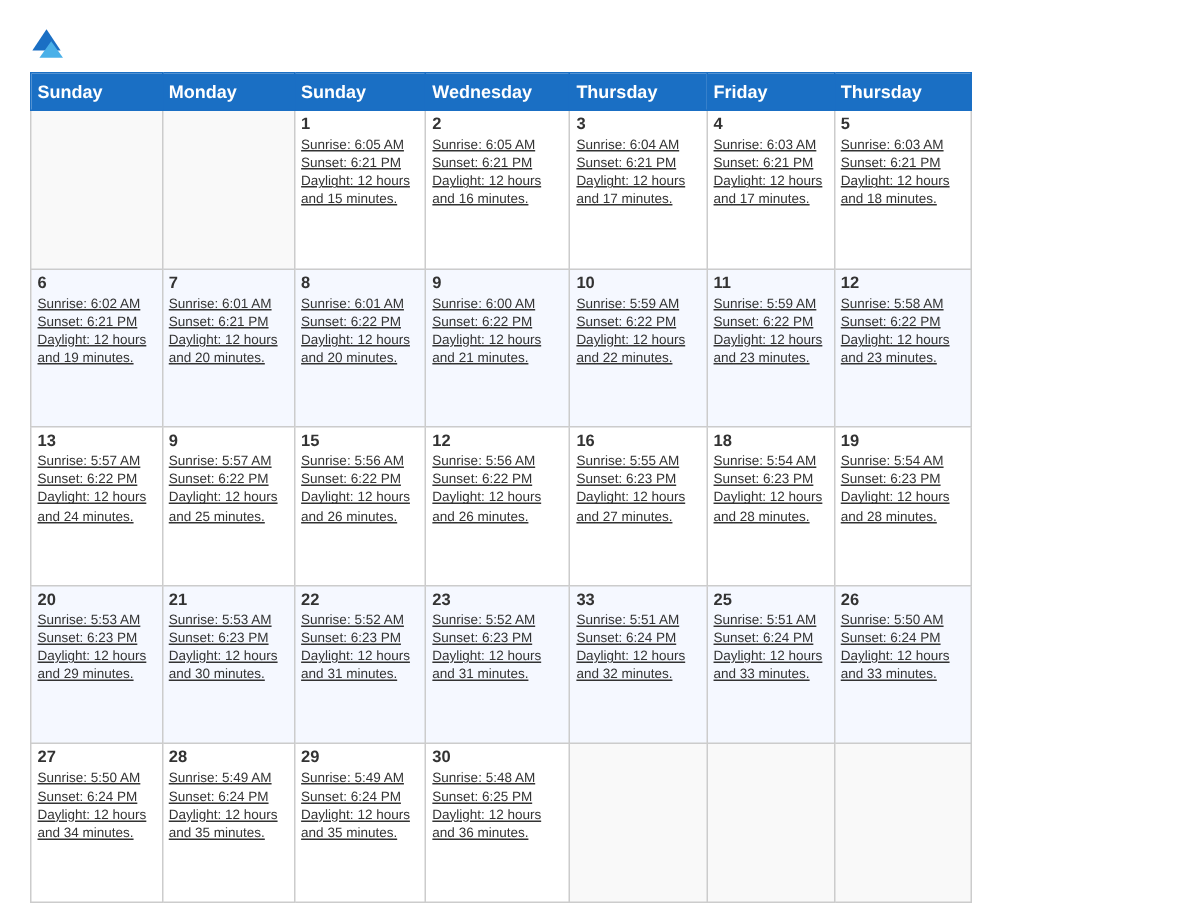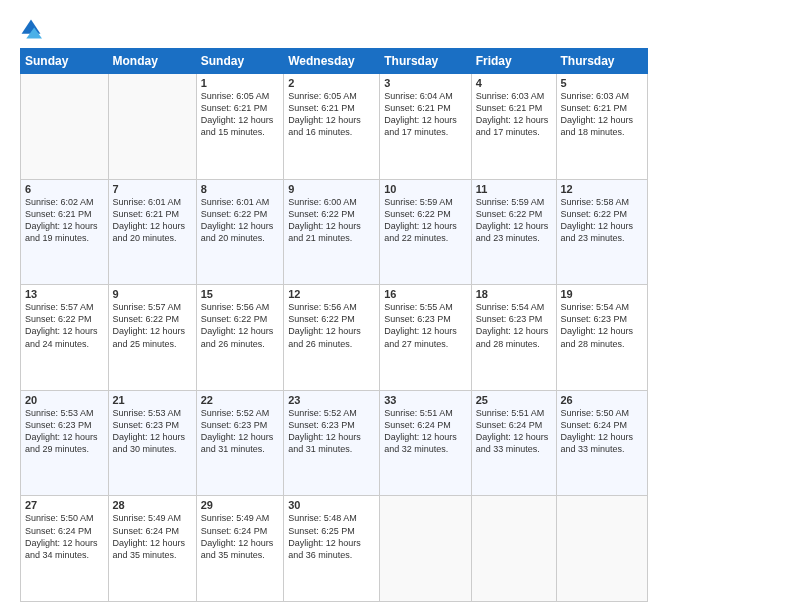--- a/index.html
+++ b/index.html
@@ -90,20 +90,21 @@
     .day-num {
       font-size: 11px;
       font-weight: bold;
       display: block;
       margin-bottom: 1px;
     }
     .day-info {
       font-size: 9px;
       color: #333;
       line-height: 1.35;
+      text-decoration: underline;
     }
   </style>
 </head>
 <body>
 
 <div class="page">
   <div class="header">
     <div class="logo">
       <svg class="logo-icon" viewBox="0 0 28 28">
         <polygon points="14,2 26,20 2,20" fill="#1a6fc4"></polygon>

